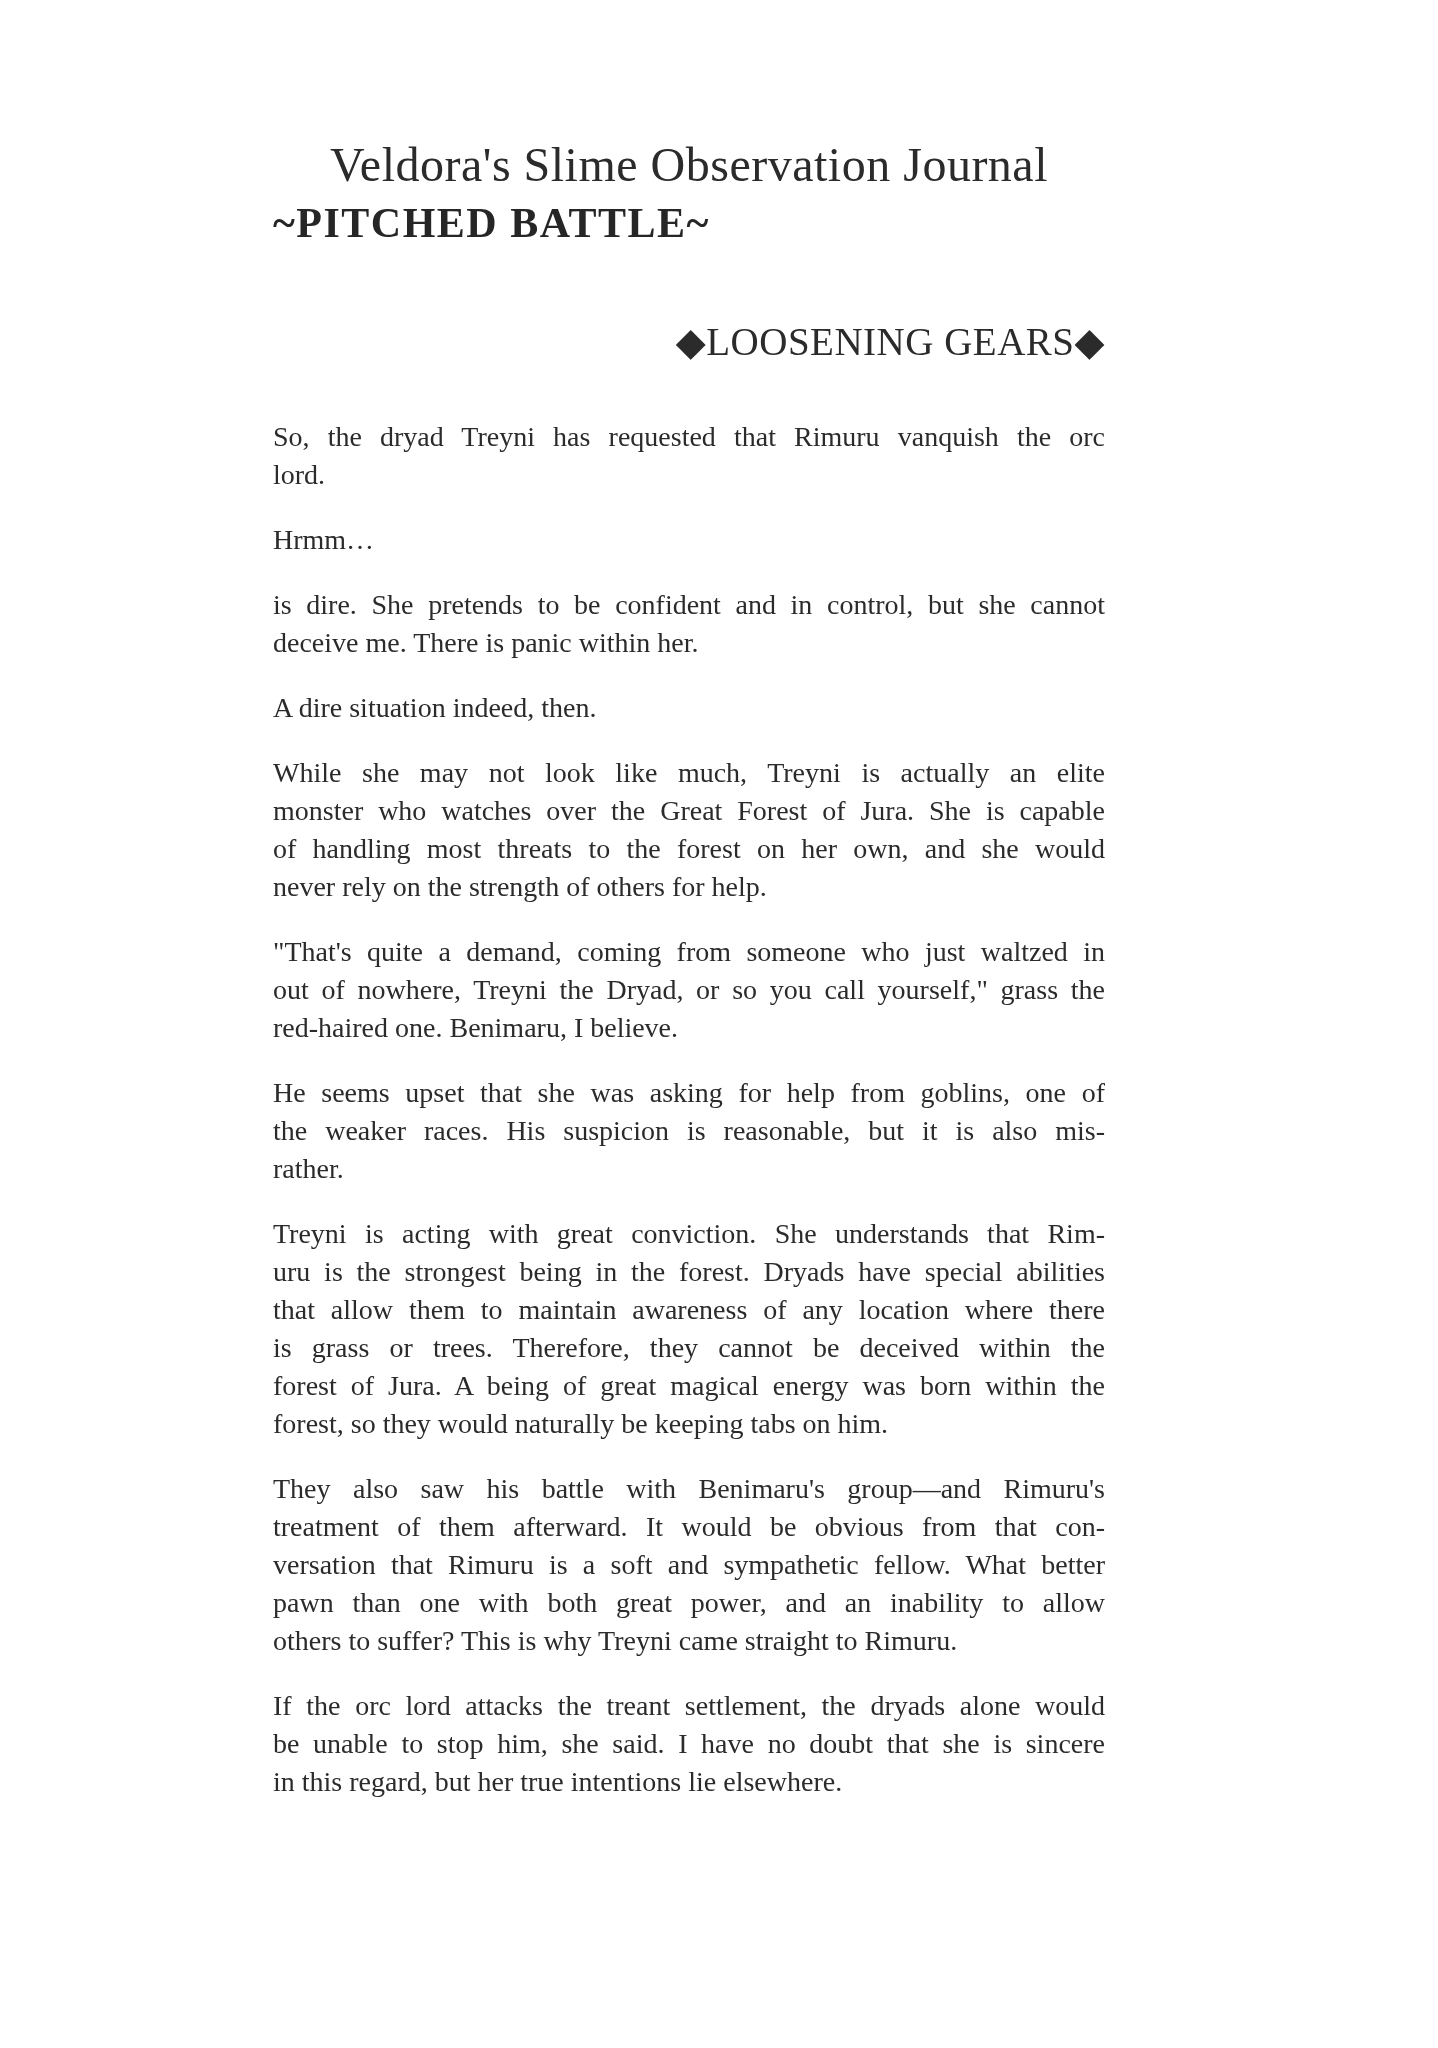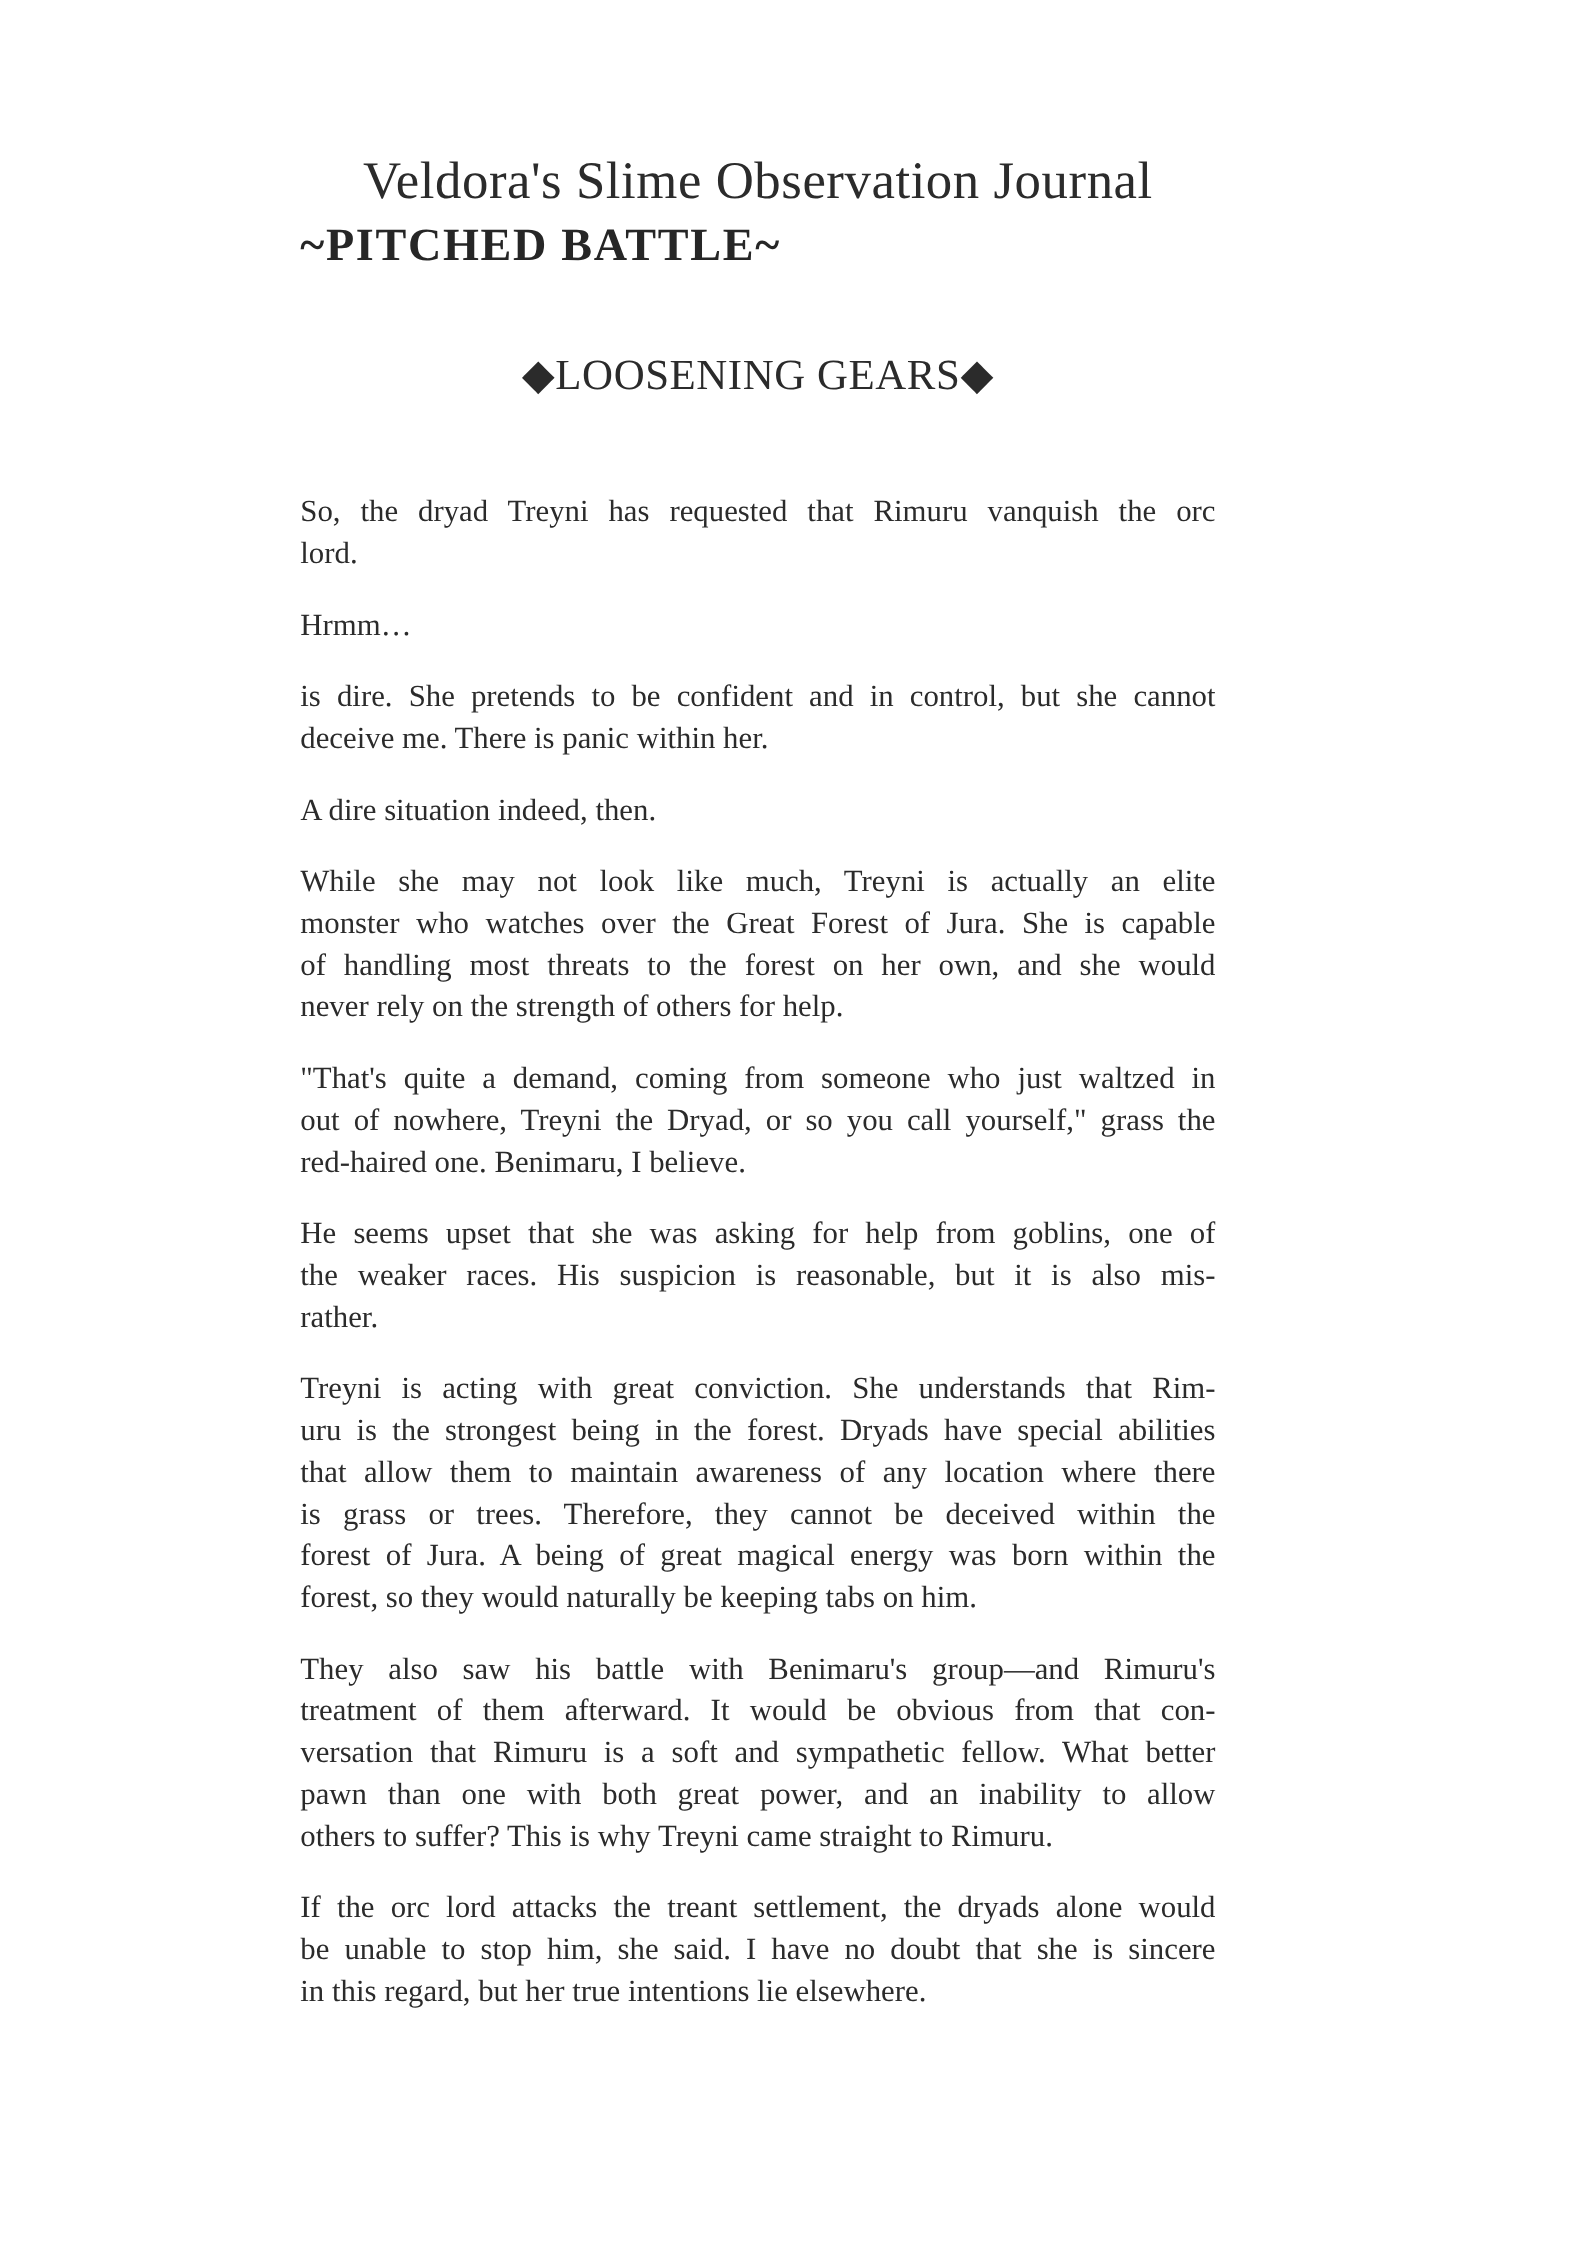--- a/index.html
+++ b/index.html
@@ -38,26 +38,26 @@
     line-height: 58px;
     text-align: left;
     letter-spacing: 1.5px;
     color: #262626;
   }
   .section-heading {
     margin: 67px 0 0 0;
     font-size: 39px;
     font-weight: 400;
     line-height: 46px;
-    text-align: center;
+    text-align: right;
     letter-spacing: 0.5px;
     color: #2b2b2b;
   }
   .body-text {
-    margin-top: 82px;
+    margin-top: 53px;
     font-size: 28px;
     line-height: 38px;
   }
   .para {
     margin: 0 0 27px 0;
   }
   .para:last-child {
     margin-bottom: 0;
   }
   .line {

